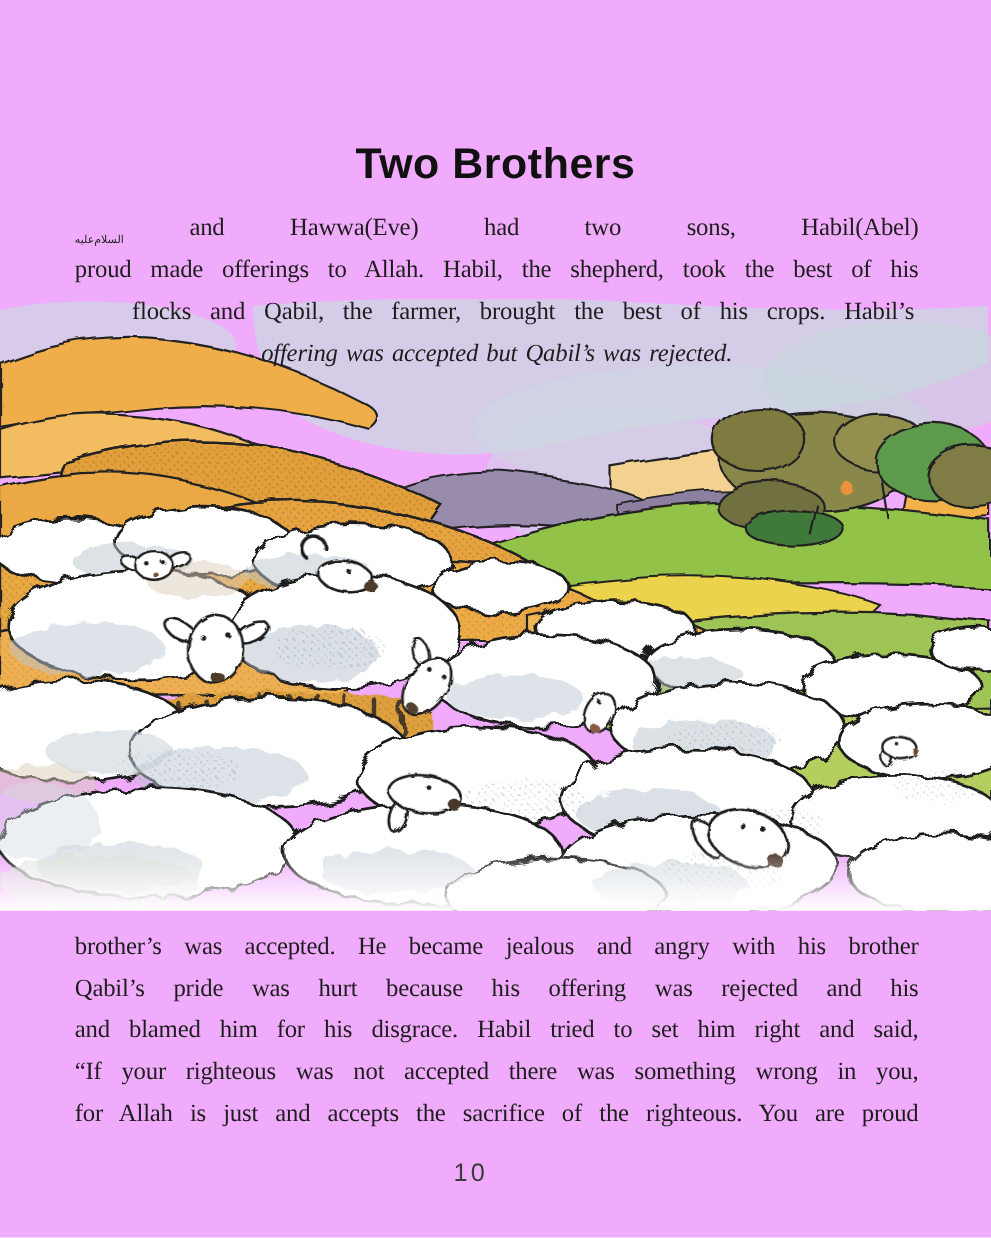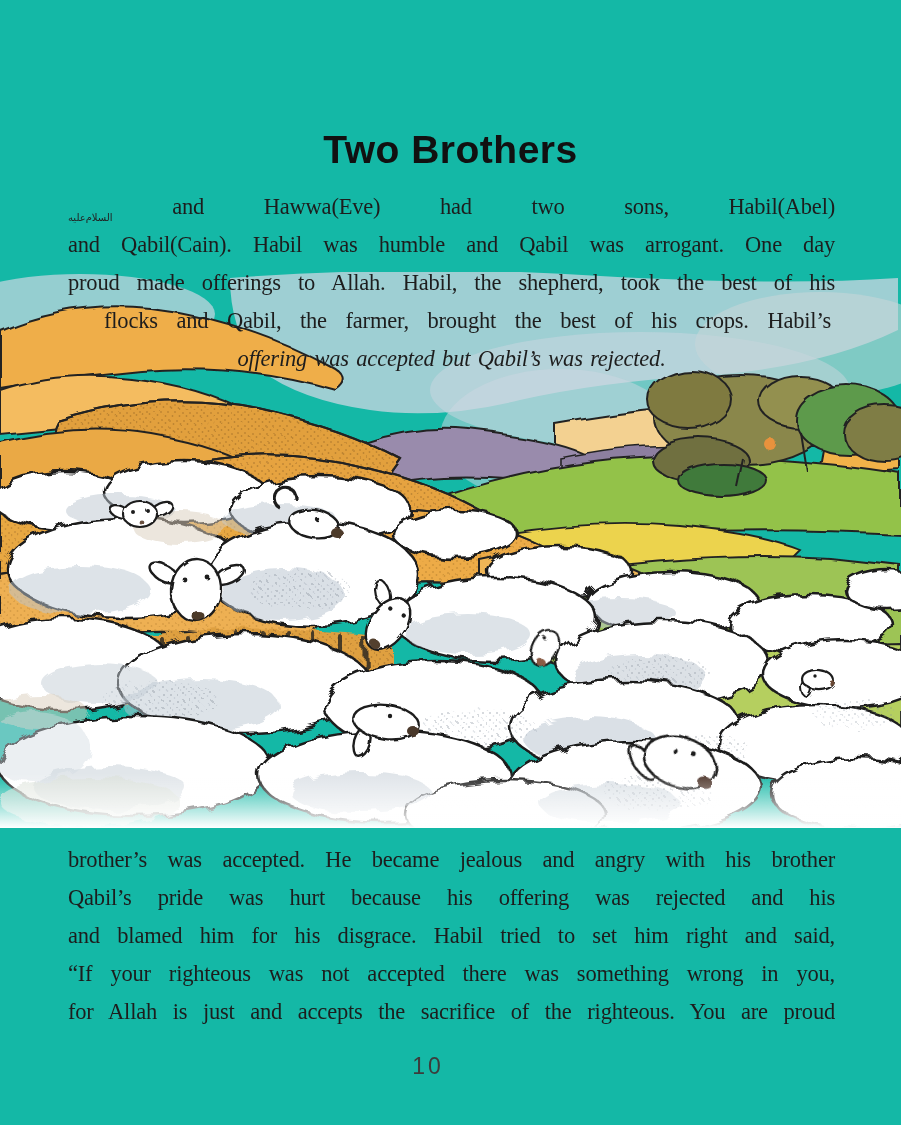--- a/index.html
+++ b/index.html
@@ -1,19 +1,19 @@
 <!DOCTYPE html>
 <html><head>
 <meta charset="utf-8">
 <style>
   html,body{margin:0;padding:0;background:#ffffff;}
   .page{
     position:relative;
     width:901px;height:1125px;
-    background:#14b8a6;
+    background:#f0abfc;
     overflow:hidden;
     font-family:"Liberation Serif", serif;
   }
   .title{
     position:absolute;top:102px;left:0;width:901px;
     text-align:center;
     font-family:"Liberation Sans", sans-serif;
     font-weight:bold;
     font-size:39px;
     letter-spacing:0.5px;
@@ -27,21 +27,21 @@
     z-index:2;
   }
   .para1{top:188px;}
   .para2{top:841px;}
   .pline{
     height:38px;line-height:38px;
     text-align:justify;
     text-align-last:justify;
     white-space:nowrap;
   }
-  .pline.inset{margin-left:36px;margin-right:4px;}
+  .pline.inset{margin-left:52px;margin-right:4px;}
   .pline.centered{text-align:left;text-align-last:center;white-space:normal;word-spacing:2px;font-style:italic;}
   .honorific{
     display:inline-flex;
     flex-direction:row;
     align-items:center;
     vertical-align:-7px;
     font-family:"DejaVu Sans", sans-serif;
     font-size:10px;
     line-height:10px;
     color:#222;
@@ -68,21 +68,20 @@
 
 <div class="page">
 
   <h1 class="title">Two Brothers</h1>
 
   <div class="para para1">
     <div class="pline"> <span class="honorific">
           <span dir="rtl">عليه</span>
           <span dir="rtl">السلام</span>
         </span> <span>and Hawwa(Eve) had two sons, Habil(Abel)</span></div>
-    <div class="pline">and Qabil(Cain). Habil was humble and Qabil was arrogant. One day</div>
     <div class="pline">proud made offerings to Allah. Habil, the shepherd, took the best of his</div>
     <div class="pline inset">flocks and Qabil, the farmer, brought the best of his crops. Habil’s</div>
     <div class="pline centered">offering was accepted but Qabil’s was rejected.</div>
   </div>
 
   <svg class="illustration" viewBox="0 0 901 556" xmlns="http://www.w3.org/2000/svg">
     <defs>
       <filter id="roughLand" x="-8%" y="-8%" width="116%" height="116%">
         <feTurbulence type="fractalNoise" baseFrequency="0.018" numOctaves="3" seed="11" result="n"></feTurbulence>
         <feDisplacementMap in="SourceGraphic" in2="n" scale="10"></feDisplacementMap>

